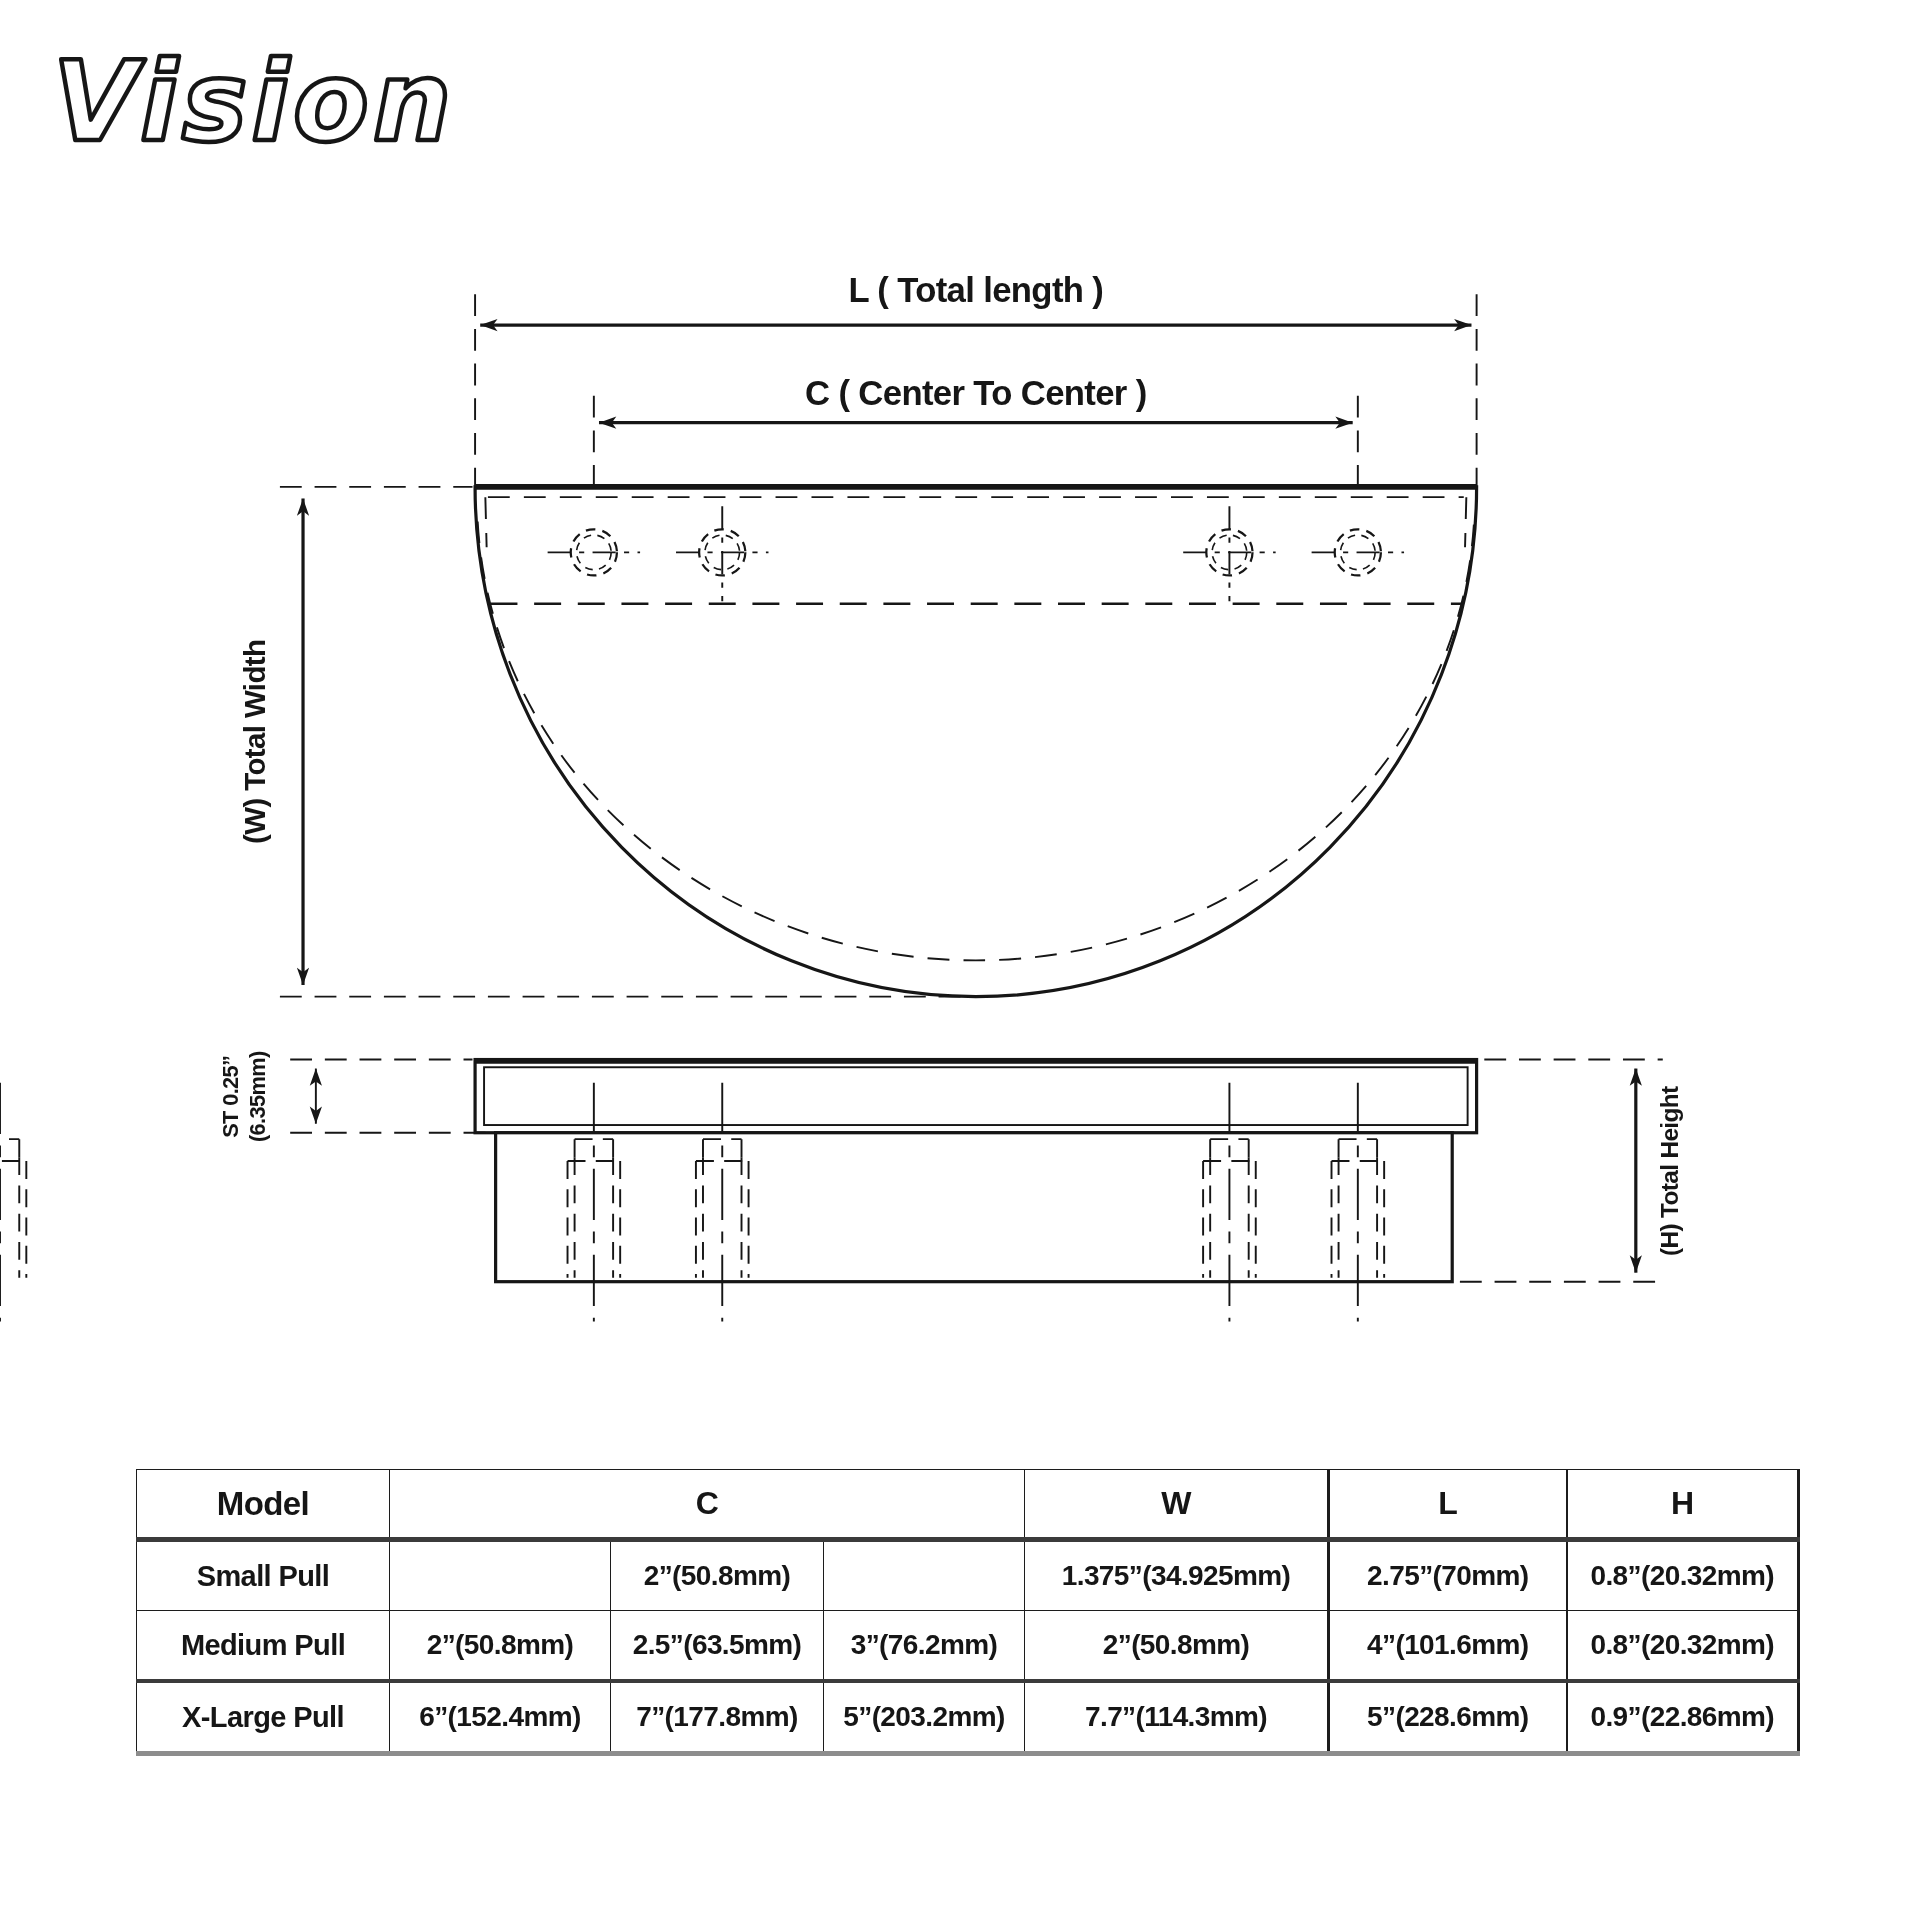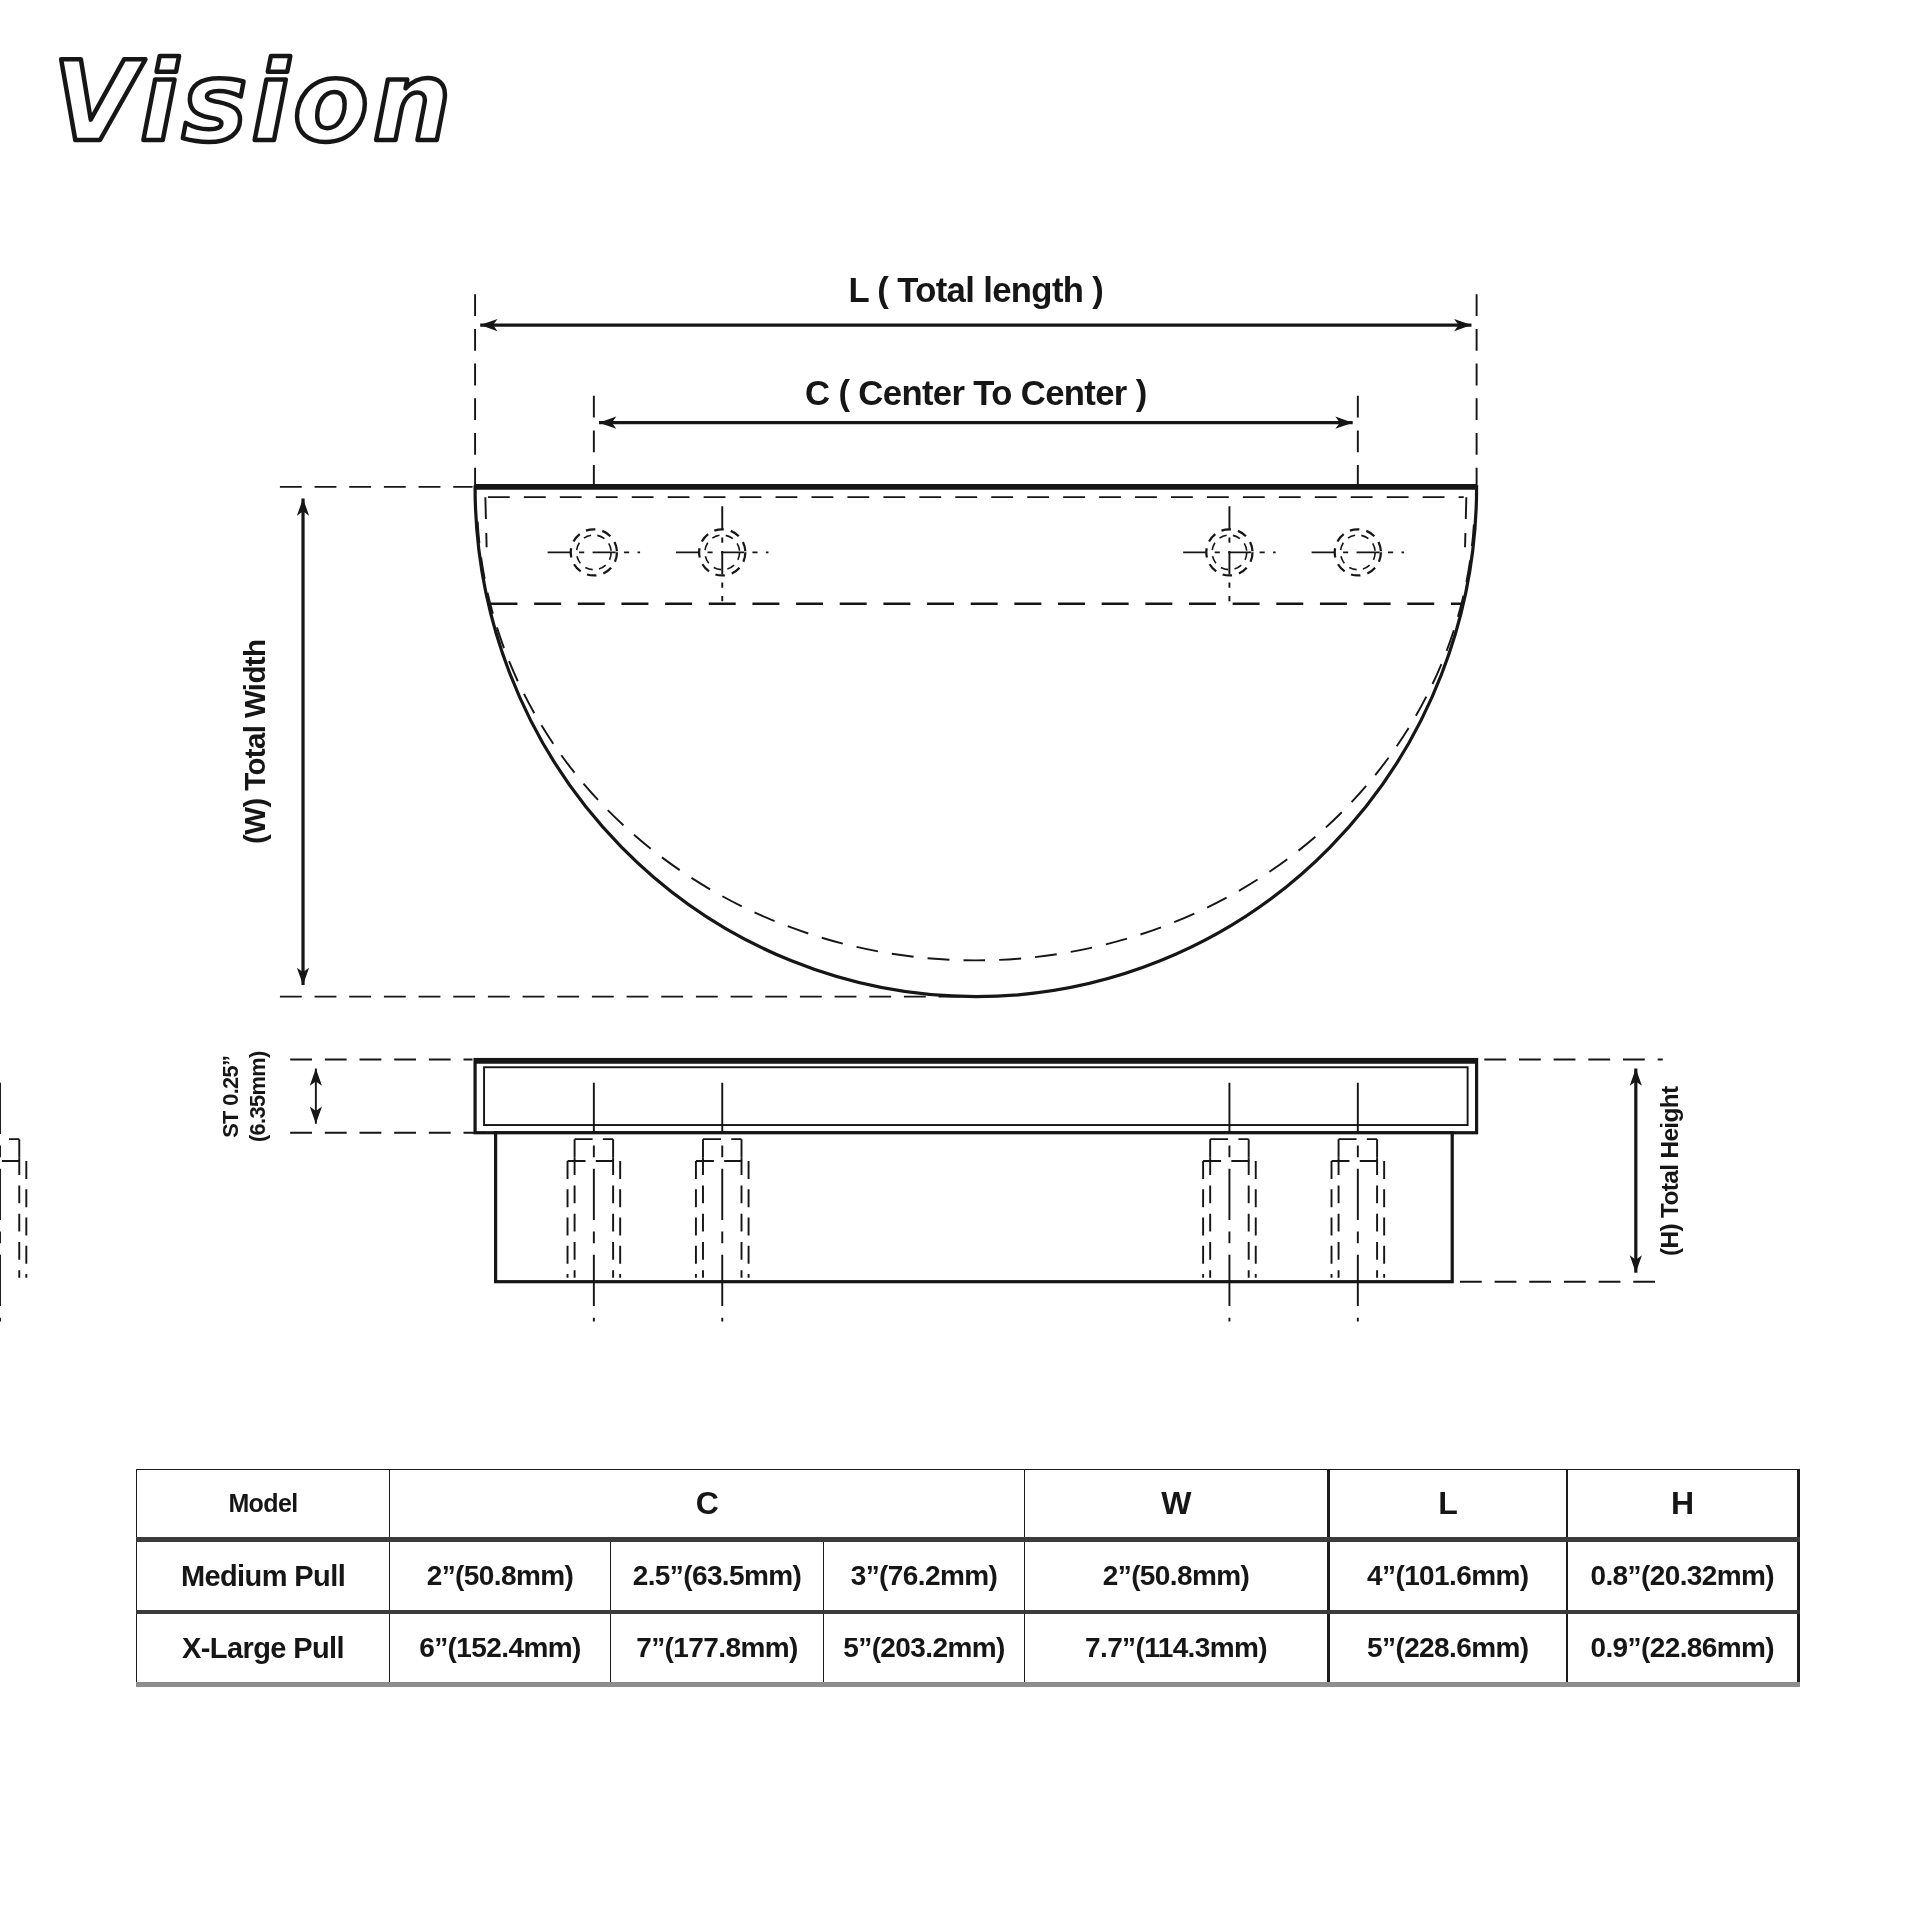--- a/index.html
+++ b/index.html
@@ -32,21 +32,21 @@
   #spec-table {
     position:absolute; left:136px; top:1469px; width:1662px;
     border-collapse:collapse; table-layout:fixed;
     color:#161616;
   }
   #spec-table th, #spec-table td {
     border:1.9px solid #1c1c1c; text-align:center; vertical-align:middle;
     font-weight:700; letter-spacing:-0.6px; padding:0;
   }
   #spec-table thead th { height:67px; font-size:32px; }
-  #spec-table thead th.model-h { font-size:25px; }
+  #spec-table thead th.model-h { font-size:33px; }
   #spec-table tbody td { height:68px; font-size:28px; }
   #spec-table tbody td.model-c { font-size:29px; }
   #spec-table thead tr { border-bottom:5.1px solid #3b3b3b; }
   #spec-table tr.sep-thick { border-bottom:4.5px solid #3b3b3b; }
   #spec-table tr.last-row { border-bottom:5.1px solid #8d8d8d;margin-left:11px; }
   #spec-table .bl-thick { border-left-width:3.2px; }
   #spec-table .bl-med { border-left-width:2.6px; }
   #spec-table { border-right:3.2px solid #1c1c1c; }
 </style>
 </head>
@@ -161,20 +161,29 @@
     <thead>
       <tr>
         <th class="model-h">Model</th>
         <th colspan="3">C</th>
         <th>W</th>
         <th class="bl-thick">L</th>
         <th class="bl-med">H</th>
       </tr>
     </thead>
     <tbody>
+      <tr>
+        <td class="model-c">Small Pull</td>
+        <td></td>
+        <td>2”(50.8mm)</td>
+        <td></td>
+        <td>1.375”(34.925mm)</td>
+        <td class="bl-thick">2.75”(70mm)</td>
+        <td class="bl-med">0.8”(20.32mm)</td>
+      </tr>
       <tr class="sep-thick">
         <td class="model-c">Medium Pull</td>
         <td>2”(50.8mm)</td>
         <td>2.5”(63.5mm)</td>
         <td>3”(76.2mm)</td>
         <td>2”(50.8mm)</td>
         <td class="bl-thick">4”(101.6mm)</td>
         <td class="bl-med">0.8”(20.32mm)</td>
       </tr>
       <tr class="last-row">

